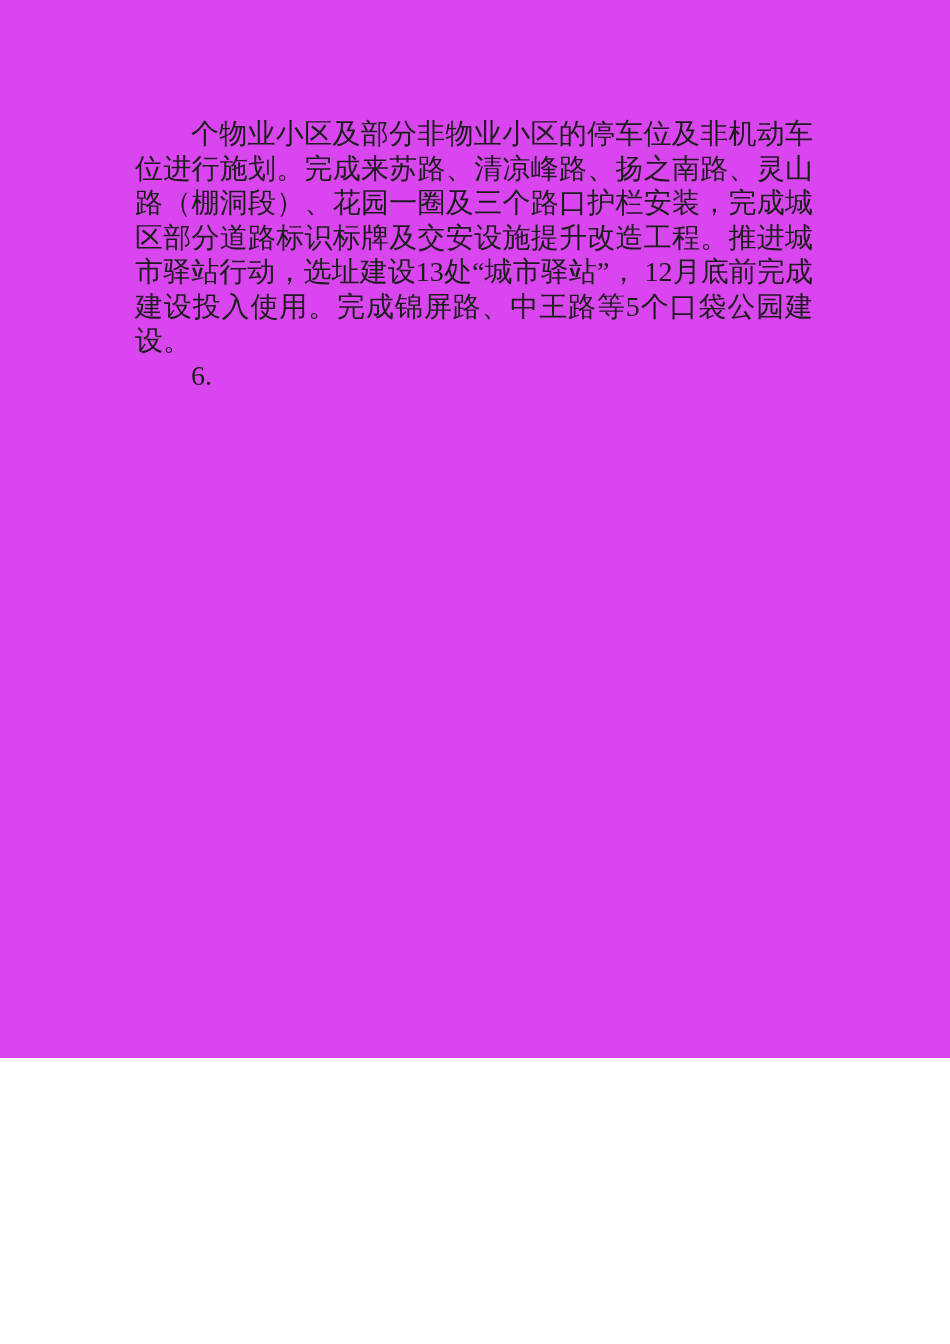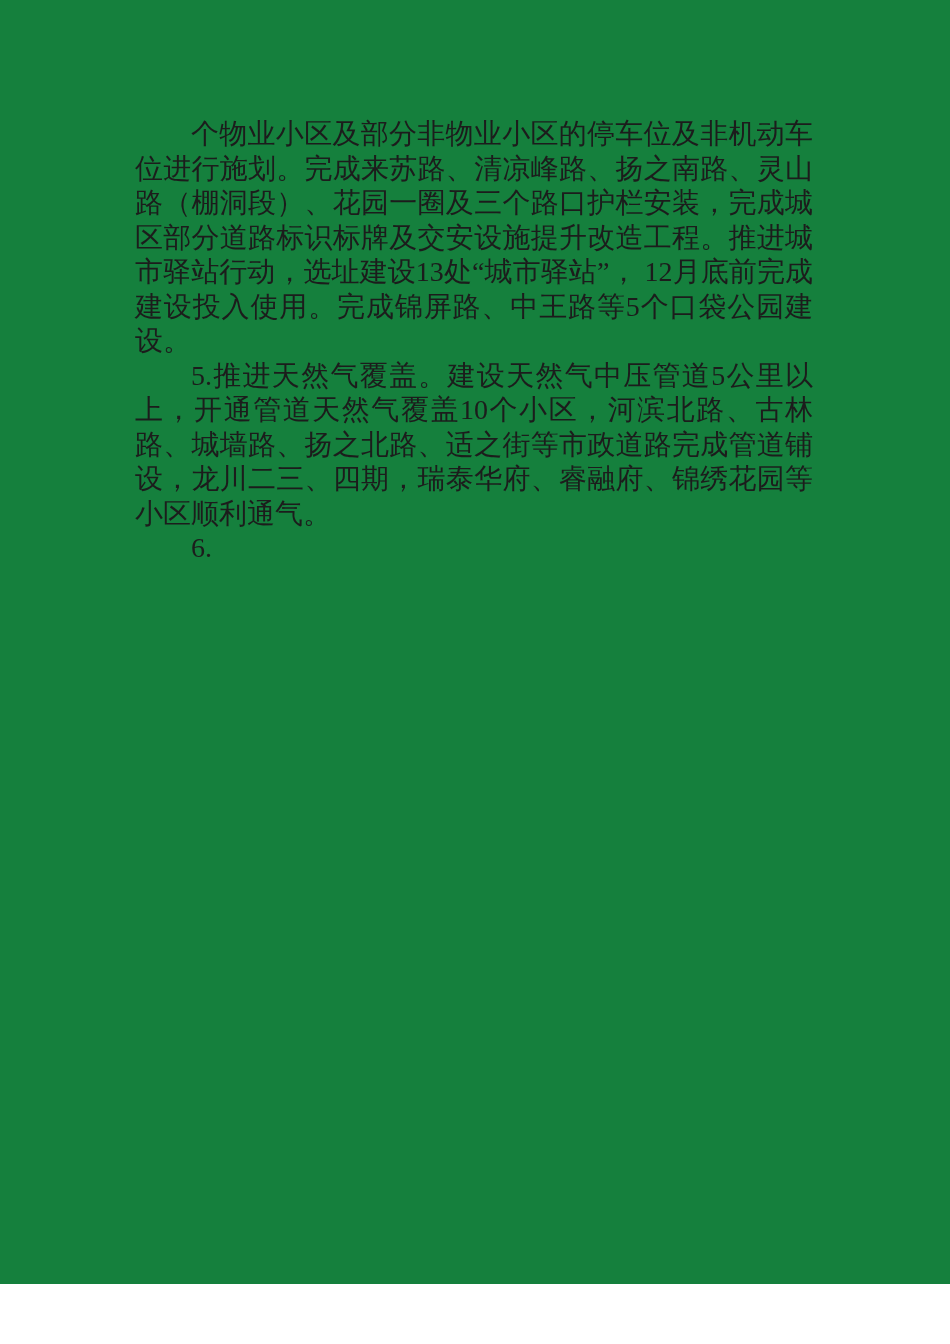--- a/index.html
+++ b/index.html
@@ -3,22 +3,22 @@
 <meta charset="utf-8">
 <style>
   html, body {
     margin: 0;
     padding: 0;
     background: #ffffff;
   }
   .page {
     position: relative;
     width: 950px;
-    height: 1284px;
-    background: #15803d;
+    height: 1058px;
+    background: #d946ef;
     overflow: hidden;
   }
   .text-block {
     position: absolute;
     left: 135px;
     top: 117px;
     width: 678px;
     font-family: "Liberation Serif", "DejaVu Serif", serif;
     font-size: 28px;
     line-height: 34.5px;
@@ -34,16 +34,15 @@
     word-break: normal;
     overflow-wrap: break-word;
   }
 </style>
 </head>
 <body>
 
 <div class="page">
   <div class="text-block">
     <p class="para">个物业小区及部分非物业小区的停车位及非机动车位进行施划。完成来苏路、清凉峰路、扬之南路、灵山路（棚洞段）、花园一圈及三个路口护栏安装，完成城区部分道路标识标牌及交安设施提升改造工程。推进城市驿站行动，选址建设13处“城市驿站”， 12月底前完成建设投入使用。完成锦屏路、中王路等5个口袋公园建设。</p>
-    <p class="para">5.推进天然气覆盖。建设天然气中压管道5公里以上，开通管道天然气覆盖10个小区，河滨北路、古林路、城墙路、扬之北路、适之街等市政道路完成管道铺设，龙川二三、四期，瑞泰华府、睿融府、锦绣花园等小区顺利通气。</p>
     <p class="para">6.</p>
   </div>
 </div>
 
 </body></html>

